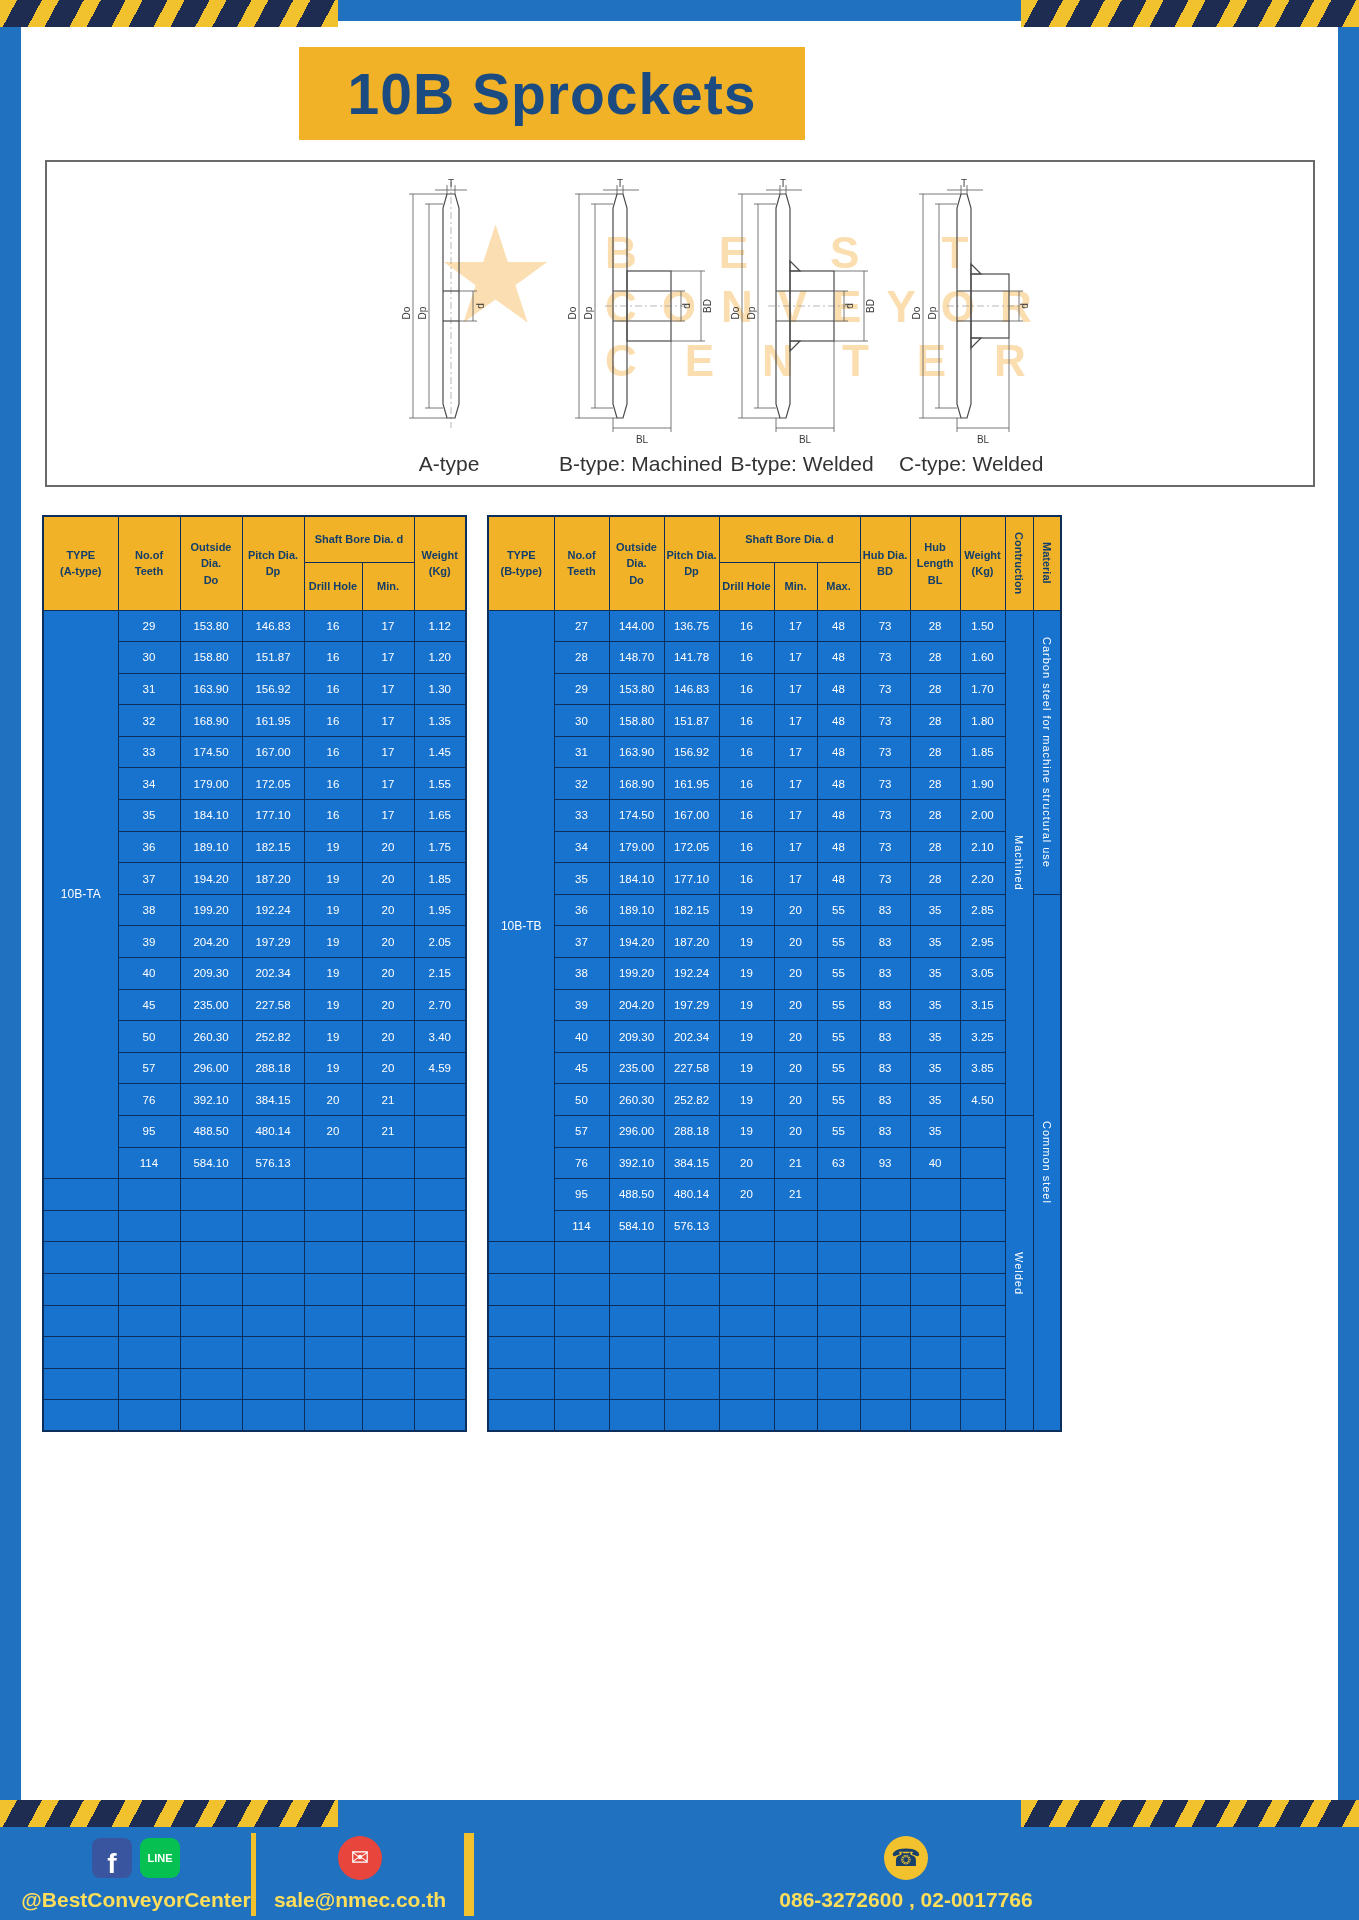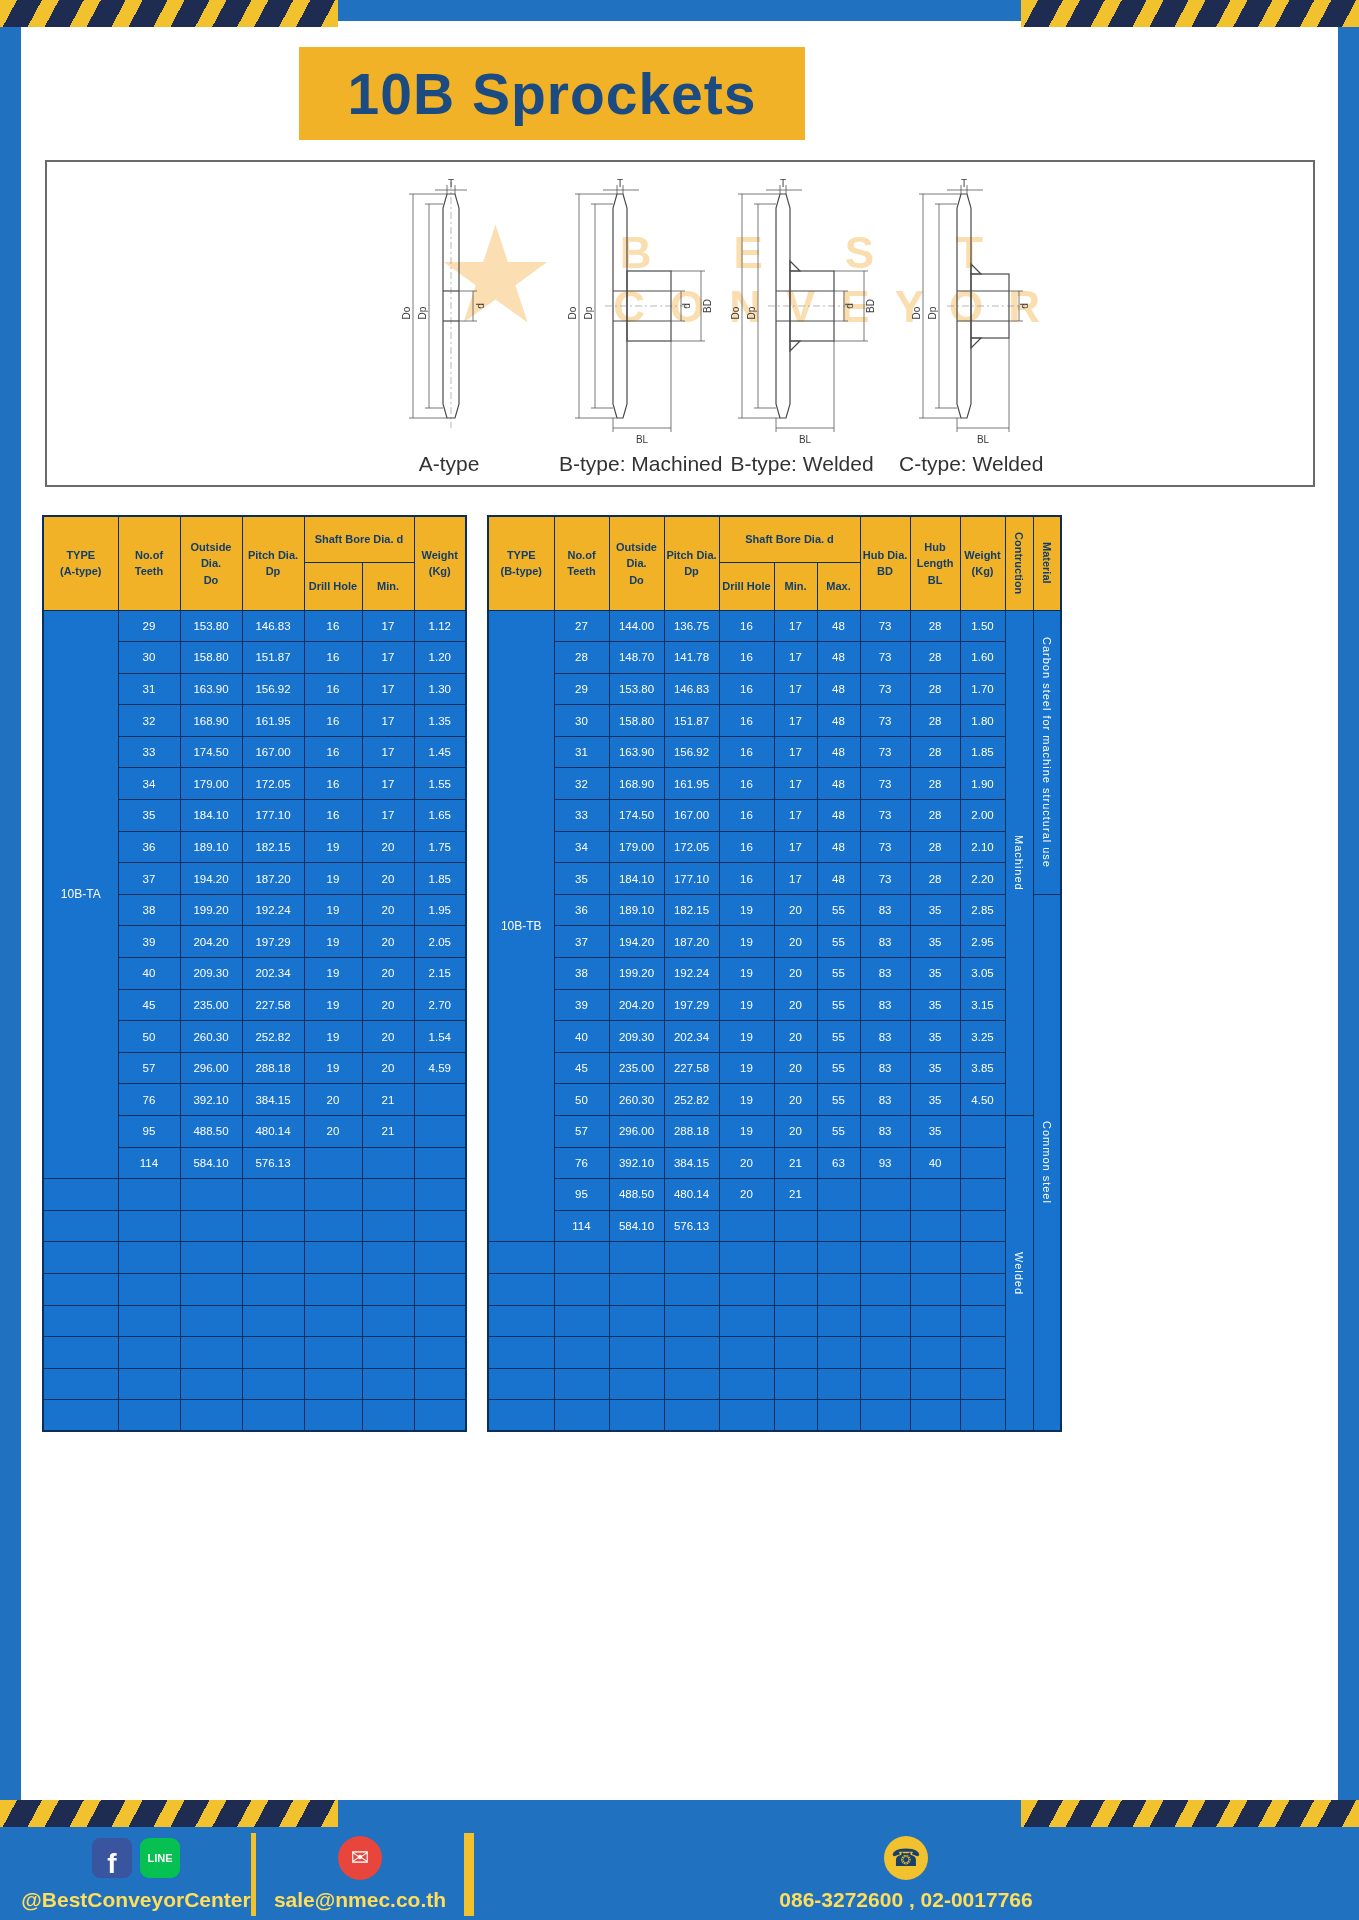--- a/index.html
+++ b/index.html
@@ -13,21 +13,21 @@
 
   .title-banner { position:absolute; left:299px; top:47px; width:506px; height:93px; background:#F2B227;
                   display:flex; align-items:center; justify-content:center; }
   .title-banner h1 { font-size:57px; font-weight:bold; color:#1B4B80; letter-spacing:1px; }
 
   .spec-panel { position:absolute; left:45px; top:160px; width:1270px; height:327px; background:#fff; border:2px solid #6a6a6a; }
   .spec-lines { position:absolute; left:16px; top:86px; }
   .spec-line { font-size:19px; font-weight:bold; color:#1B4B80; line-height:27px; white-space:nowrap; }
 
   .watermark-star { position:absolute; left:388px; top:46px; font-size:135px; line-height:1; color:rgba(245,176,65,0.40); }
-  .wm { position:absolute; left:558px; top:64px; width:460px; color:rgba(245,176,65,0.42); font-weight:bold;text-align:right; }
+  .wm { position:absolute; left:558px; top:64px; width:460px; color:rgba(245,176,65,0.42); font-weight:bold; }
   .wm div { font-size:44px; line-height:54px; white-space:nowrap; }
   .wm-1 { letter-spacing:82px; }
   .wm-2 { letter-spacing:25px; }
   .wm-3 { letter-spacing:48px; }
 
   .drawing { position:absolute; top:16px; text-align:center; }
   .dwg-a  { left:342px; width:120px; }
   .dwg-b1 { left:512px; width:160px; }
   .dwg-b2 { left:675px; width:160px; }
   .dwg-c  { left:852px; width:140px; }
@@ -81,20 +81,21 @@
 
   <div class="title-banner">
     <h1>10B Sprockets</h1>
   </div>
 
   <div class="spec-panel">
     <div class="watermark-star">★</div>
     <div class="wm">
       <div class="wm-1">BEST</div>
       <div class="wm-2">CONVEYOR</div>
+      <div class="wm-3">CENTER</div>
     </div>
 
 
     <div class="drawing dwg-a">
       <svg width="120" height="270" viewBox="0 0 120 270">
         <line class="dwg-center" x1="62" y1="4" x2="62" y2="250"></line>
         <path class="dwg-line" d="M58,16 L66,16 L70,30 L70,226 L66,240 L58,240 L54,226 L54,30 Z"></path>
         <line class="dwg-line" x1="54" y1="113" x2="70" y2="113"></line>
         <line class="dwg-line" x1="54" y1="143" x2="70" y2="143"></line>
         <line class="dwg-dim" x1="20" y1="16" x2="58" y2="16"></line>
@@ -358,21 +359,21 @@
           <td>19</td>
           <td>20</td>
           <td>2.70</td>
         </tr>
         <tr>
           <td>50</td>
           <td>260.30</td>
           <td>252.82</td>
           <td>19</td>
           <td>20</td>
-          <td>1.54</td>
+          <td>3.40</td>
         </tr>
         <tr>
           <td>57</td>
           <td>296.00</td>
           <td>288.18</td>
           <td>19</td>
           <td>20</td>
           <td>4.59</td>
         </tr>
         <tr>

